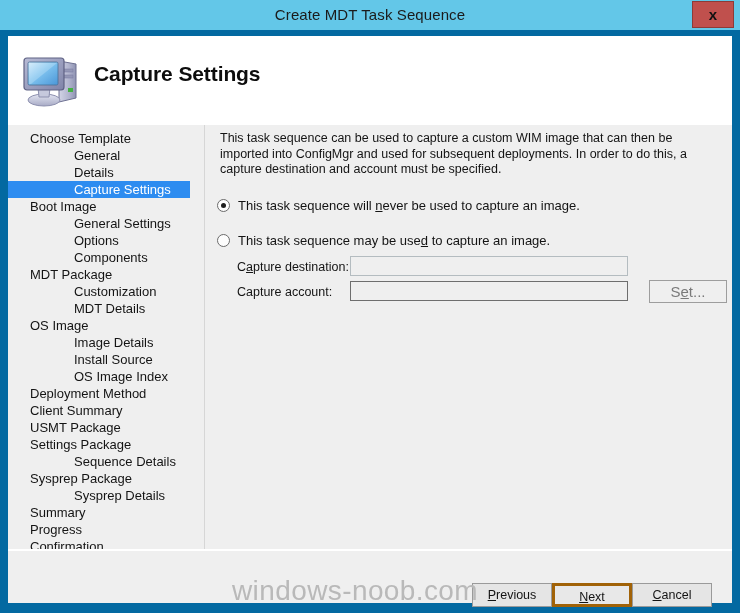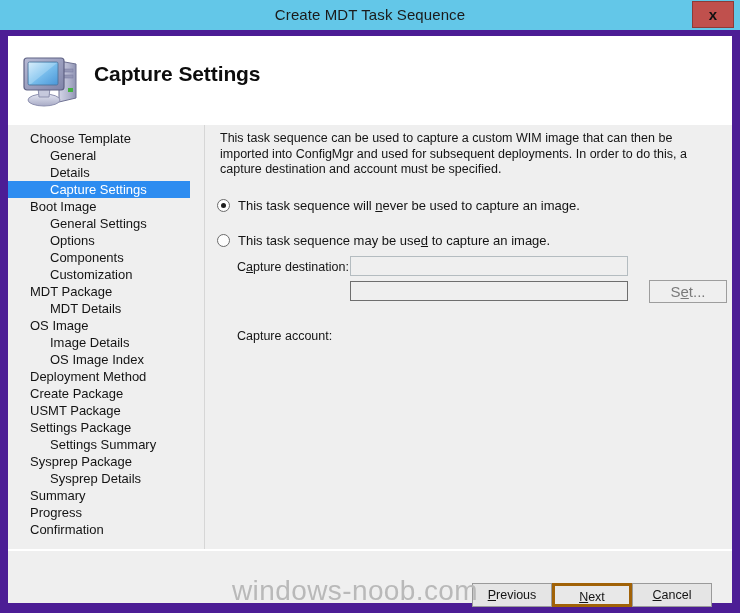--- a/index.html
+++ b/index.html
@@ -15,21 +15,21 @@
     font-family: "Liberation Sans", sans-serif;
     -webkit-font-smoothing: none;
   }
 
   
   .window {
     position: absolute;
     left: 0; top: 0;
     width: 740px;
     height: 613px;
-    background: #4c1d95;
+    background: #0369a1;
     box-sizing: border-box;
   }
 
   
   .titlebar {
     position: absolute;
     left: 0; top: 0;
     width: 740px;
     height: 30px;
     background: #63c7e8;
@@ -126,21 +126,21 @@
   .nav-item {
     height: 17px;
     line-height: 17px;
     font-size: 13px;
     color: #141414;
     white-space: nowrap;
     cursor: default;
     box-sizing: border-box;
   }
   .nav-item.level-0 { padding-left: 22px; }
-  .nav-item.level-1 { padding-left: 42px; }
+  .nav-item.level-1 { padding-left: 66px; }
   .nav-item.selected {
     background: #2d8cf0;
     color: #ffffff;
     width: 182px;
   }
 
   
   .content {
     position: absolute;
     left: 197px;
@@ -201,21 +201,21 @@
   }
 
   
   .field-label {
     position: absolute;
     font-size: 12.5px;
     color: #141414;
     white-space: nowrap;
   }
   .field-label.dest { left: 32px; top: 135px; }
-  .field-label.acct { left: 32px; top: 160px; margin-top: 44px; }
+  .field-label.acct { left: 32px; top: 160px; }
 
   .text-input {
     position: absolute;
     height: 20px;
     background: #efefef;
     box-sizing: border-box;
     font-family: "Liberation Sans", sans-serif;
     font-size: 12.5px;
     color: #141414;
     padding: 0 3px;
@@ -362,31 +362,32 @@
     <div class="sidebar">
       <div class="nav-list" id="nav-list">
           <div class="nav-item level-0">Choose Template</div>
           <div class="nav-item level-1">General</div>
           <div class="nav-item level-1">Details</div>
           <div class="nav-item level-1 selected">Capture Settings</div>
           <div class="nav-item level-0">Boot Image</div>
           <div class="nav-item level-1">General Settings</div>
           <div class="nav-item level-1">Options</div>
           <div class="nav-item level-1">Components</div>
+          <div class="nav-item level-0">MDT Package</div>
           <div class="nav-item level-1">Customization</div>
-          <div class="nav-item level-0">MDT Package</div>
           <div class="nav-item level-1">MDT Details</div>
           <div class="nav-item level-0">OS Image</div>
           <div class="nav-item level-1">Image Details</div>
+          <div class="nav-item level-1">Install Source</div>
           <div class="nav-item level-1">OS Image Index</div>
           <div class="nav-item level-0">Deployment Method</div>
-          <div class="nav-item level-0">Create Package</div>
+          <div class="nav-item level-0">Client Summary</div>
           <div class="nav-item level-0">USMT Package</div>
           <div class="nav-item level-0">Settings Package</div>
-          <div class="nav-item level-1">Settings Summary</div>
+          <div class="nav-item level-1">Sequence Details</div>
           <div class="nav-item level-0">Sysprep Package</div>
           <div class="nav-item level-1">Sysprep Details</div>
           <div class="nav-item level-0">Summary</div>
           <div class="nav-item level-0">Progress</div>
           <div class="nav-item level-0">Confirmation</div>
         </div>
     </div>
     <div class="sidebar-divider"></div>
 
     <div class="content">

